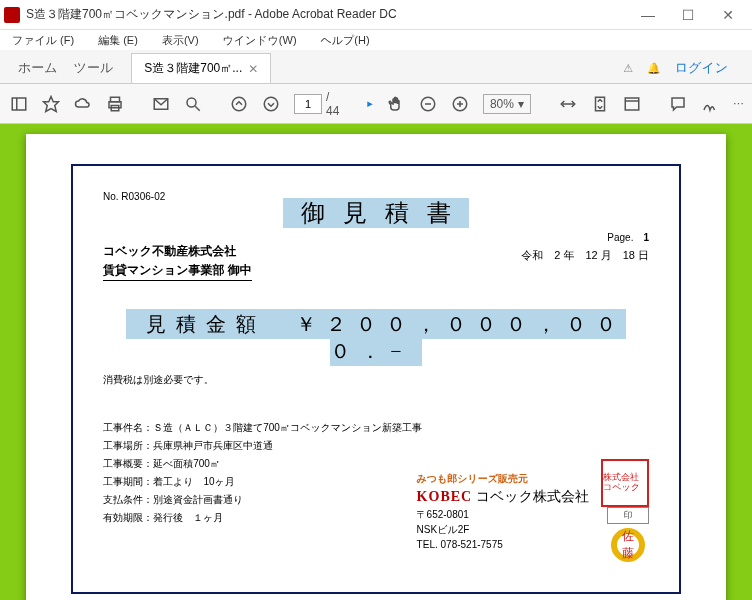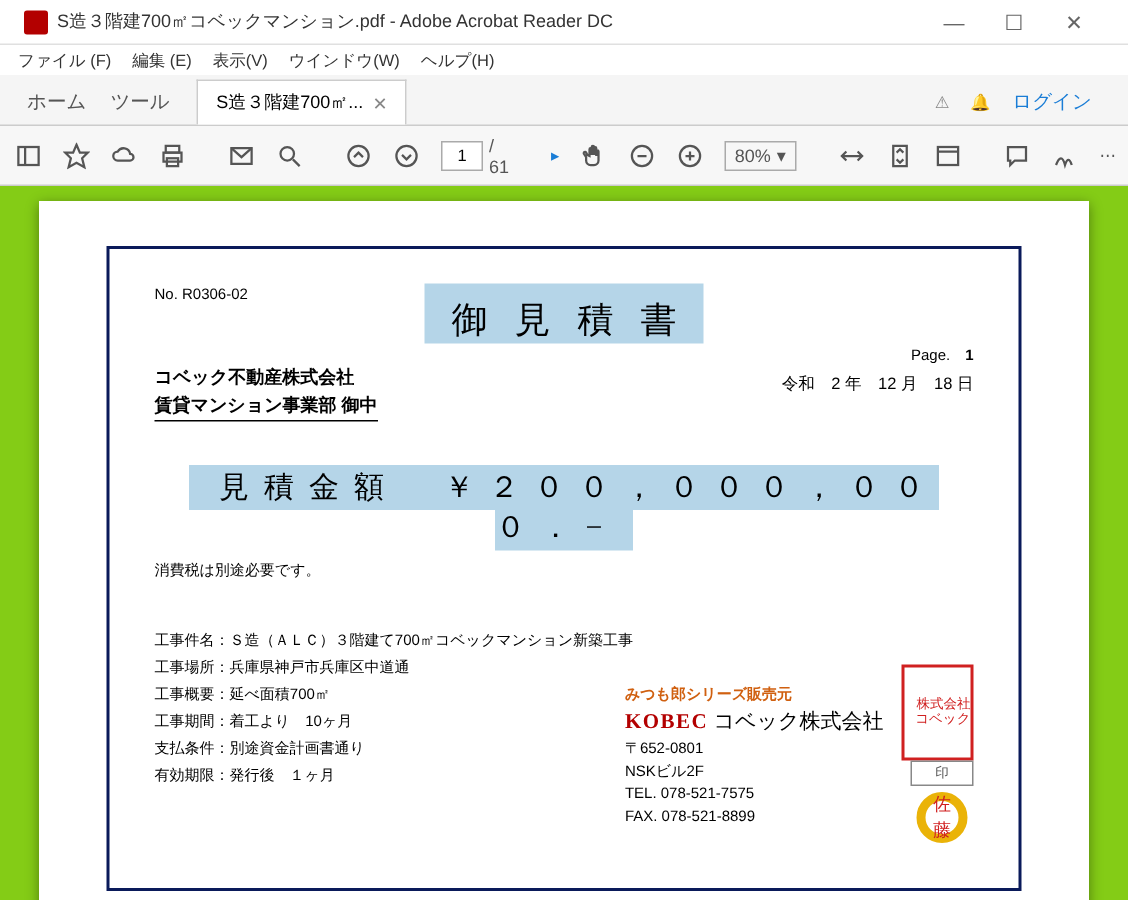--- a/index.html
+++ b/index.html
@@ -1,56 +1,56 @@
 <!DOCTYPE html>
 <html><head>
 <meta charset="utf-8">
 <style>
 * { box-sizing: border-box; margin: 0; padding: 0; }
 body { font-family: "Meiryo", "MS PGothic", sans-serif; font-size: 11px; background: #fff; width: 752px; height: 600px; overflow: hidden; }
-.titlebar { height: 30px; background: #fff; display: flex; align-items: center; padding: 0 16px; border-bottom: 1px solid #e0e0e0; }
+.titlebar { height: 30px; background: #fff; display: flex; align-items: center; padding: 0 4px; border-bottom: 1px solid #e0e0e0; }
 .titlebar .icon { width: 16px; height: 16px; background: #b30000; margin-right: 6px; border-radius: 2px; }
 .titlebar .title { flex: 1; font-size: 12px; color: #333; }
 .winbtn { width: 40px; height: 30px; display: flex; align-items: center; justify-content: center; color: #666; font-size: 14px; }
-.menubar { height: 20px; display: flex; align-items: center; padding: 0 6px; gap: 2px; font-size: 11px; color: #333; }
+.menubar { height: 20px; display: flex; align-items: center; padding: 0 6px; gap: 12px; font-size: 11px; color: #333; }
 .menubar span { padding: 2px 6px; }
 .tabbar { height: 34px; background: #f5f5f5; display: flex; align-items: flex-end; padding: 0 10px; border-bottom: 1px solid #ccc; }
 .nav { display: flex; gap: 16px; align-items: center; padding: 0 8px 6px; color: #555; font-size: 13px; }
 .tab { background: #fff; border: 1px solid #ccc; border-bottom: none; padding: 6px 12px; font-size: 12px; display: flex; align-items: center; gap: 6px; margin-left: 10px; }
 .tab .close { color: #888; }
 .rightbar { margin-left: auto; display: flex; align-items: center; gap: 14px; padding: 0 14px 6px; color: #888; }
 .login { color: #1a7dd6; font-size: 13px; }
 .toolbar { height: 40px; background: #f7f7f7; border-bottom: 1px solid #ccc; display: flex; align-items: center; padding: 0 10px; gap: 14px; color: #555; }
 .toolbar svg { width: 18px; height: 18px; }
 .tbtn { display: flex; align-items: center; justify-content: center; width: 22px; height: 22px; }
 .pagebox { display: flex; align-items: center; gap: 4px; font-size: 12px; }
 .pagebox input { width: 28px; height: 20px; text-align: center; border: 1px solid #aaa; font-size: 11px; }
 .zoom { display: flex; align-items: center; gap: 2px; font-size: 12px; }
 .zoombox { border: 1px solid #aaa; padding: 2px 6px; display: flex; align-items: center; gap: 4px; }
 .viewer { height: 476px; background: #84cc16; display: flex; justify-content: center; align-items: flex-start; padding: 10px; overflow: hidden; }
 .page { width: 700px; height: 490px; background: #fff; box-shadow: 0 2px 8px rgba(0,0,0,0.4); padding: 30px 45px; position: relative; }
 .docborder { border: 2px solid #0a1a5a; width: 100%; height: 100%; padding: 25px 30px; position: relative; }
 .docno { font-size: 10px; }
 .doctitle { text-align: center; margin-top: -5px; }
-.doctitle span { background: #b5d5e8; font-size: 24px; letter-spacing: 18px; padding: 12px 0 2px 18px; font-family: "MS Mincho", serif; }
+.doctitle span { background: #b5d5e8; font-size: 24px; letter-spacing: 18px; padding: 2px 0 2px 18px; font-family: "MS Mincho", serif; }
 .pageno { position: absolute; right: 30px; top: 66px; font-size: 10px; }
 .pageno b { color: #000; margin-left: 10px; }
 .to { margin-top: 14px; font-size: 12px; font-weight: bold; }
 .to2 { font-size: 12px; font-weight: bold; border-bottom: 1px solid #000; display: inline-block; margin-top: 2px; padding-bottom: 1px; }
 .datej { position: absolute; right: 30px; top: 82px; font-size: 11px; }
 .intro { margin-top: 22px; font-size: 12px; }
 .amt { margin: 30px auto 0; text-align: center; }
 .amt span { background: #b5d5e8; font-size: 20px; letter-spacing: 10px; padding: 4px 10px 4px 20px; font-family: "MS Mincho", serif; }
 .taxnote { text-align: left; font-size: 10px; margin-top: 8px; margin-right: 40px; }
 .details { margin-top: 32px; font-size: 10px; line-height: 1.8; }
 .company { position: absolute; right: 90px; bottom: 40px; font-size: 10px; line-height: 1.5; text-align: left; }
 .company .brand { color: #d06010; font-weight: bold; font-size: 10px; }
 .company .name { font-size: 14px; font-family: "MS Mincho", serif; }
 .company .name .kobec { color: #b30000; font-weight: bold; letter-spacing: 1px; }
-.seal1 { position: absolute; right: 30px; bottom: 85px; width: 48px; height: 64px; border: 2px solid #d02020; color: #d02020; font-size: 9px; display: flex; align-items: center; justify-content: center; text-align: right; line-height: 1.1; font-family: "MS Mincho", serif; }
+.seal1 { position: absolute; right: 30px; bottom: 85px; width: 48px; height: 48px; border: 2px solid #d02020; color: #d02020; font-size: 9px; display: flex; align-items: center; justify-content: center; text-align: left; line-height: 1.1; font-family: "MS Mincho", serif; }
 .seal2box { position: absolute; right: 30px; bottom: 30px; width: 42px; text-align: center; }
 .seal2lbl { border: 1px solid #888; font-size: 9px; padding: 1px 0; color: #555; }
 .seal2 { width: 34px; height: 34px; border: 6px solid #eab308; border-radius: 50%; color: #d02020; margin: 4px auto 0; display: flex; align-items: center; justify-content: center; font-size: 12px; font-family: Liberation Sans, sans-serif; }
 .sep { width: 1px; height: 22px; background: #ccc; }
 </style>
 </head>
 <body>
 
 <div class="titlebar">
   <div class="icon"></div>
@@ -129,21 +129,21 @@
       </svg>
     </div>
   <div class="tbtn">
       <svg viewBox="0 0 24 24" fill="none" stroke="#555" stroke-width="2">
         <circle cx="12" cy="12" r="9"></circle>
         <polyline points="8,11 12,15 16,11"></polyline>
       </svg>
     </div>
   <div class="pagebox">
     <input value="1" style="">
-    <span>/ 61</span>
+    <span>/ 44</span>
   </div>
   <div class="sep"></div>
   <div class="tbtn" style="color:#1a7dd6">▸</div>
   <div class="tbtn">
       <svg viewBox="0 0 24 24" fill="none" stroke="#555" stroke-width="2">
         <path d="M8 12V6a1 1 0 012 0v5V4a1 1 0 012 0v7V5a1 1 0 012 0v7V8a1 1 0 012 0v8a4 4 0 01-4 4h-3a4 4 0 01-4-4v-3l-2-3a1 1 0 012-1l1 2z"></path>
       </svg>
     </div>
   <div class="tbtn">
       <svg viewBox="0 0 24 24" fill="none" stroke="#555" stroke-width="2">
@@ -218,21 +218,20 @@
         <div>工事期間：着工より　10ヶ月</div>
         <div>支払条件：別途資金計画書通り</div>
         <div>有効期限：発行後　１ヶ月</div>
       </div>
       <div class="company">
         <div class="brand">みつも郎シリーズ販売元</div>
         <div class="name"><span class="kobec">KOBEC</span> <span>コベック株式会社</span></div>
         <div>〒652-0801</div>
         <div>NSKビル2F</div>
         <div>TEL. 078-521-7575</div>
-        <div>FAX. 078-521-8899</div>
       </div>
       <div class="seal1">株式会社コベック</div>
       <div class="seal2box">
         <div class="seal2lbl">印</div>
         <div class="seal2">佐藤</div>
       </div>
     </div>
   </div>
 </div>
 

